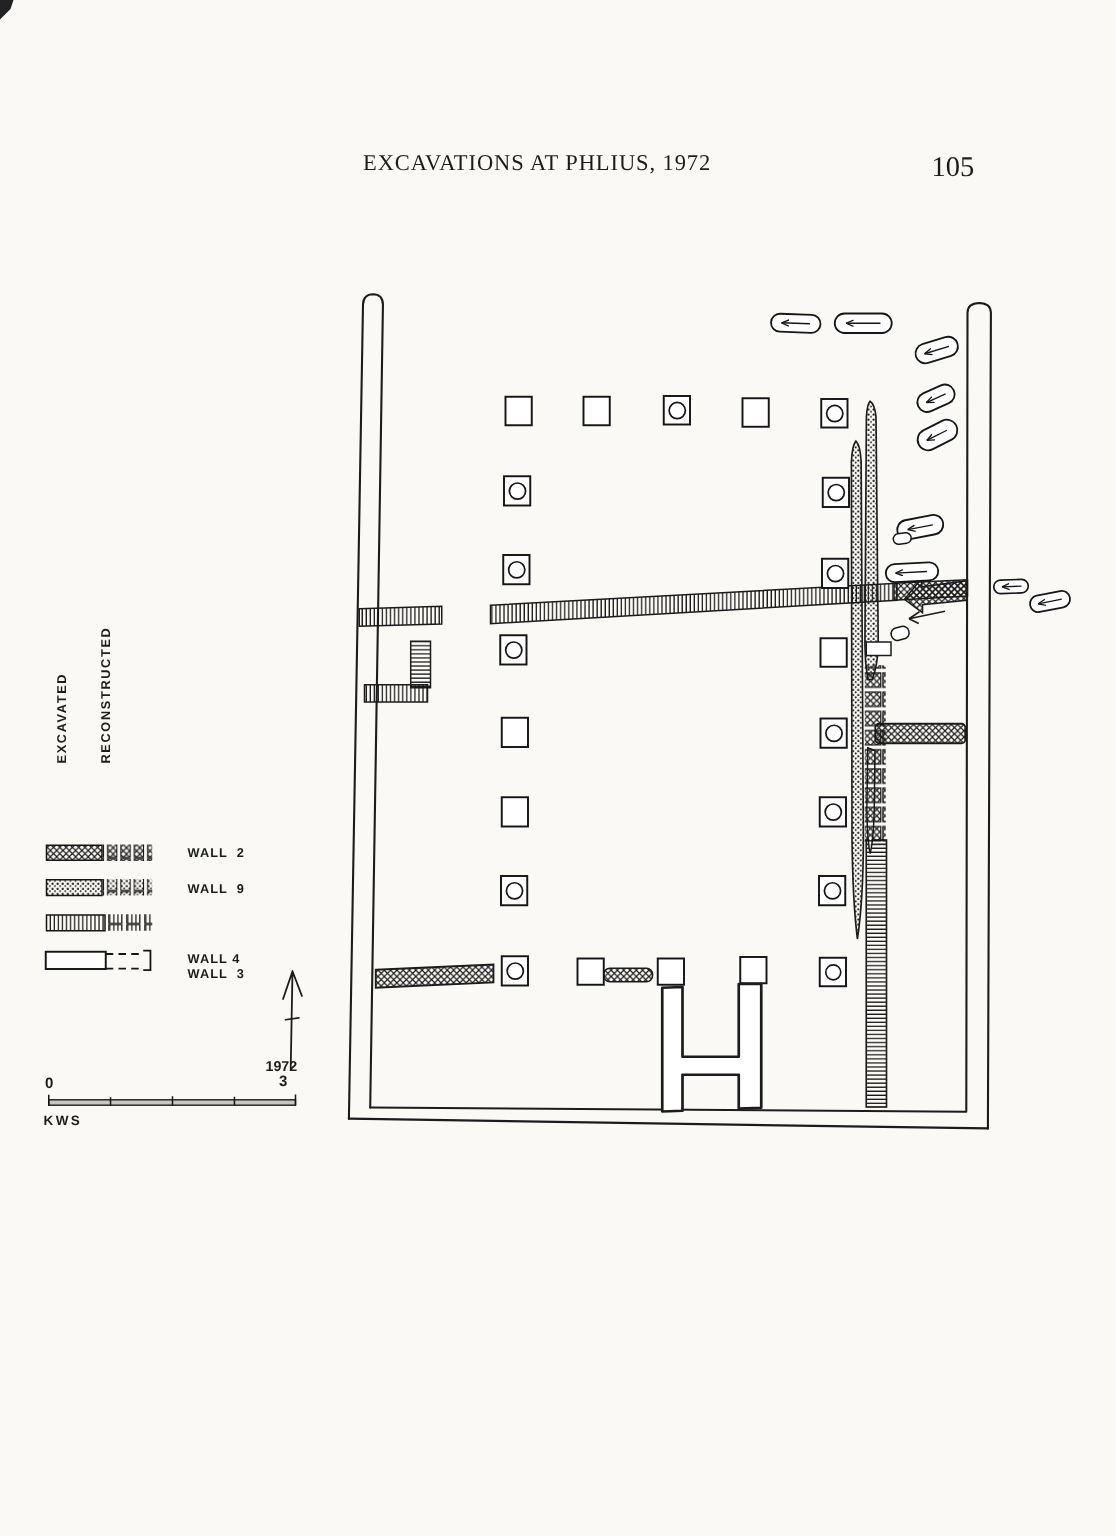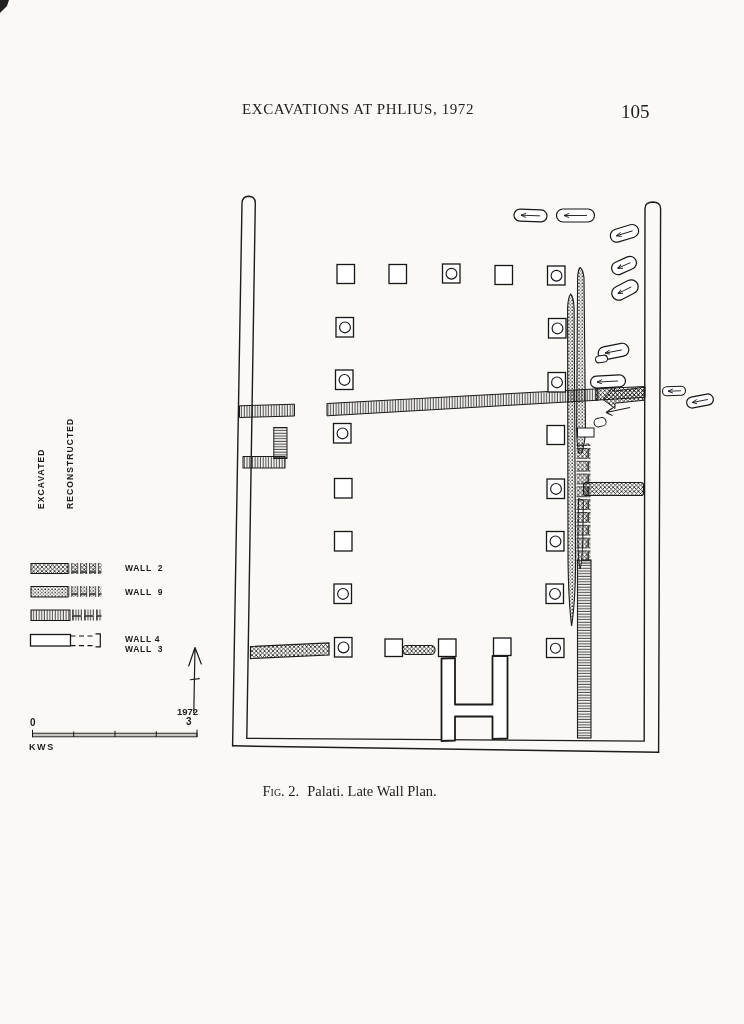--- a/index.html
+++ b/index.html
@@ -265,17 +265,14 @@
   <div class="wlabel" style="top:563px;">WALL  2</div>
   <div class="wlabel" style="top:586.5px;">WALL  9</div>
   <div class="wlabel" style="top:644px;">WALL  3</div>
   <div class="wlabel" style="top:634px;">WALL 4</div>
 
   <div class="slabel" style="left:30px;top:717px;">0</div>
   <div class="slabel" style="left:186px;top:716px;">3</div>
   <div class="kws">KWS</div>
   <div class="yr">1972</div>
 
-  <div class="caption">
-    <span class="sc">Fig. 2.</span><span>Palati. Late Wall Plan.</span>
-  </div>
 
 </div>
 
 </body></html>

